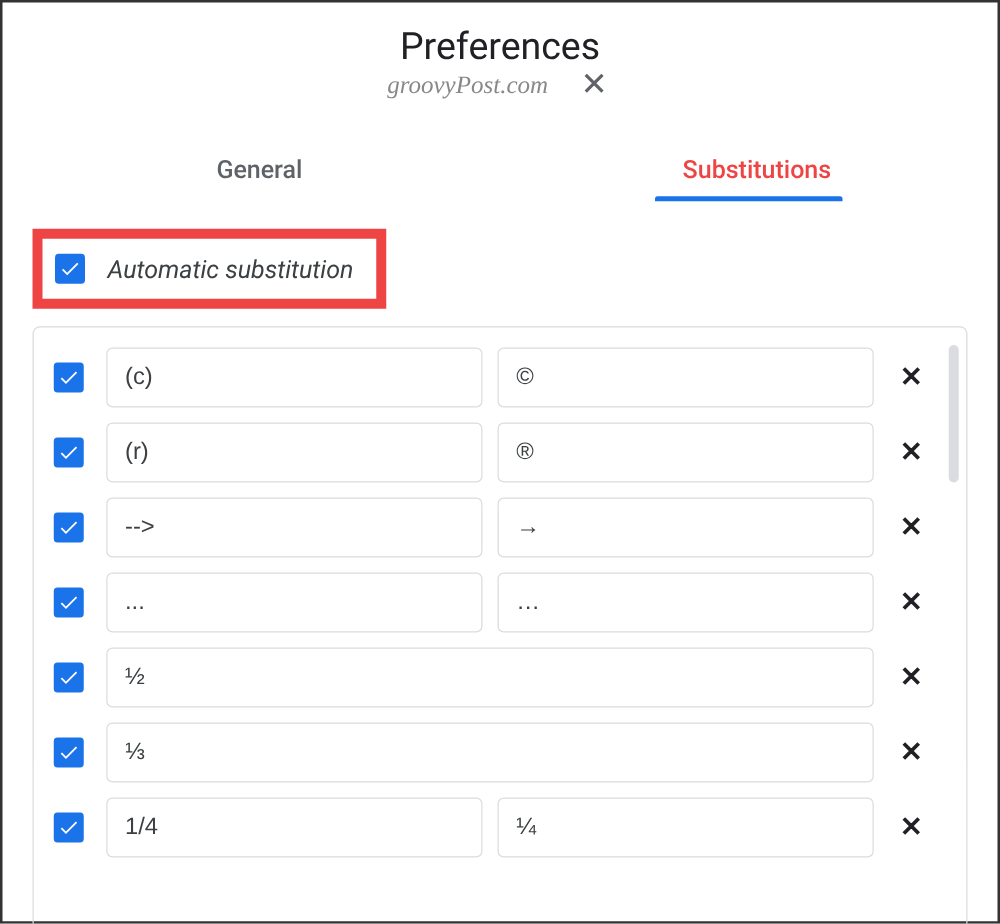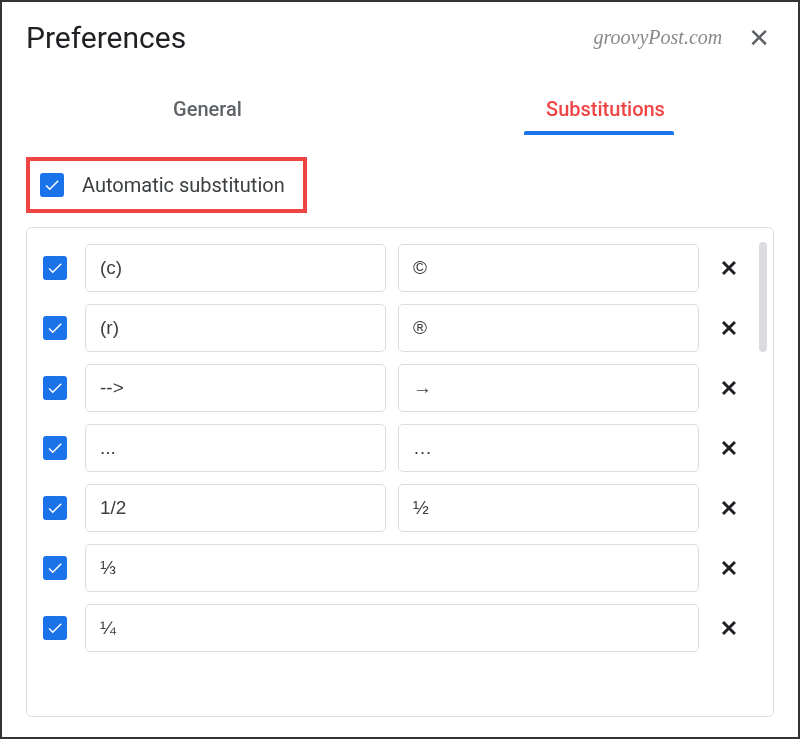--- a/index.html
+++ b/index.html
@@ -20,20 +20,21 @@
       border: 2px solid #333;
       background: #fff;
       padding: 0;
       position: relative;
     }
     .header {
       display: flex;
       justify-content: space-between;
       align-items: center;
       padding: 18px 24px 10px 24px;
+      flex-direction: column;
     }
     .title {
       font-size: 30px;
       color: #202124;
       font-weight: 400;
     }
     .header-right {
       display: flex;
       align-items: center;
       gap: 22px;
@@ -81,23 +82,24 @@
       background: #1a73e8;
       border-radius: 2px 2px 0 0;
     }
     .content {
       padding: 22px 24px 0 24px;
     }
     .auto-sub-row {
       display: inline-flex;
       align-items: center;
       gap: 18px;
-      border: 4px solid #ef4444;
+      border: 8px solid #ef4444;
       padding: 12px 18px 12px 10px;
       margin-bottom: 14px;
+      font-style: italic;
     }
     .checkbox {
       width: 24px;
       height: 24px;
       background: #1a73e8;
       border-radius: 3px;
       display: flex;
       align-items: center;
       justify-content: center;
       cursor: pointer;
@@ -246,39 +248,39 @@
             <input class="sub-input" value="..." style="">
             <input class="sub-input" value="…" style="">
             <div class="delete-btn">✕</div>
           </div>
           <div class="sub-row">
             <div class="checkbox">
               <svg viewBox="0 0 24 24">
                 <path fill="#fff" d="M9 16.17L4.83 12l-1.42 1.41L9 19 21 7l-1.41-1.41z"></path>
               </svg>
             </div>
-            <input class="sub-input" value="1/2" style="">
             <input class="sub-input" value="½" style="">
             <div class="delete-btn">✕</div>
           </div>
           <div class="sub-row">
             <div class="checkbox">
               <svg viewBox="0 0 24 24">
                 <path fill="#fff" d="M9 16.17L4.83 12l-1.42 1.41L9 19 21 7l-1.41-1.41z"></path>
               </svg>
             </div>
             <input class="sub-input" value="⅓" style="">
             <div class="delete-btn">✕</div>
           </div>
           <div class="sub-row">
             <div class="checkbox">
               <svg viewBox="0 0 24 24">
                 <path fill="#fff" d="M9 16.17L4.83 12l-1.42 1.41L9 19 21 7l-1.41-1.41z"></path>
               </svg>
             </div>
+            <input class="sub-input" value="1/4" style="">
             <input class="sub-input" value="¼" style="">
             <div class="delete-btn">✕</div>
           </div>
         </div>
       <div class="scrollbar-track">
         <div class="scrollbar-thumb"></div>
       </div>
     </div>
   </div>
 </div>

